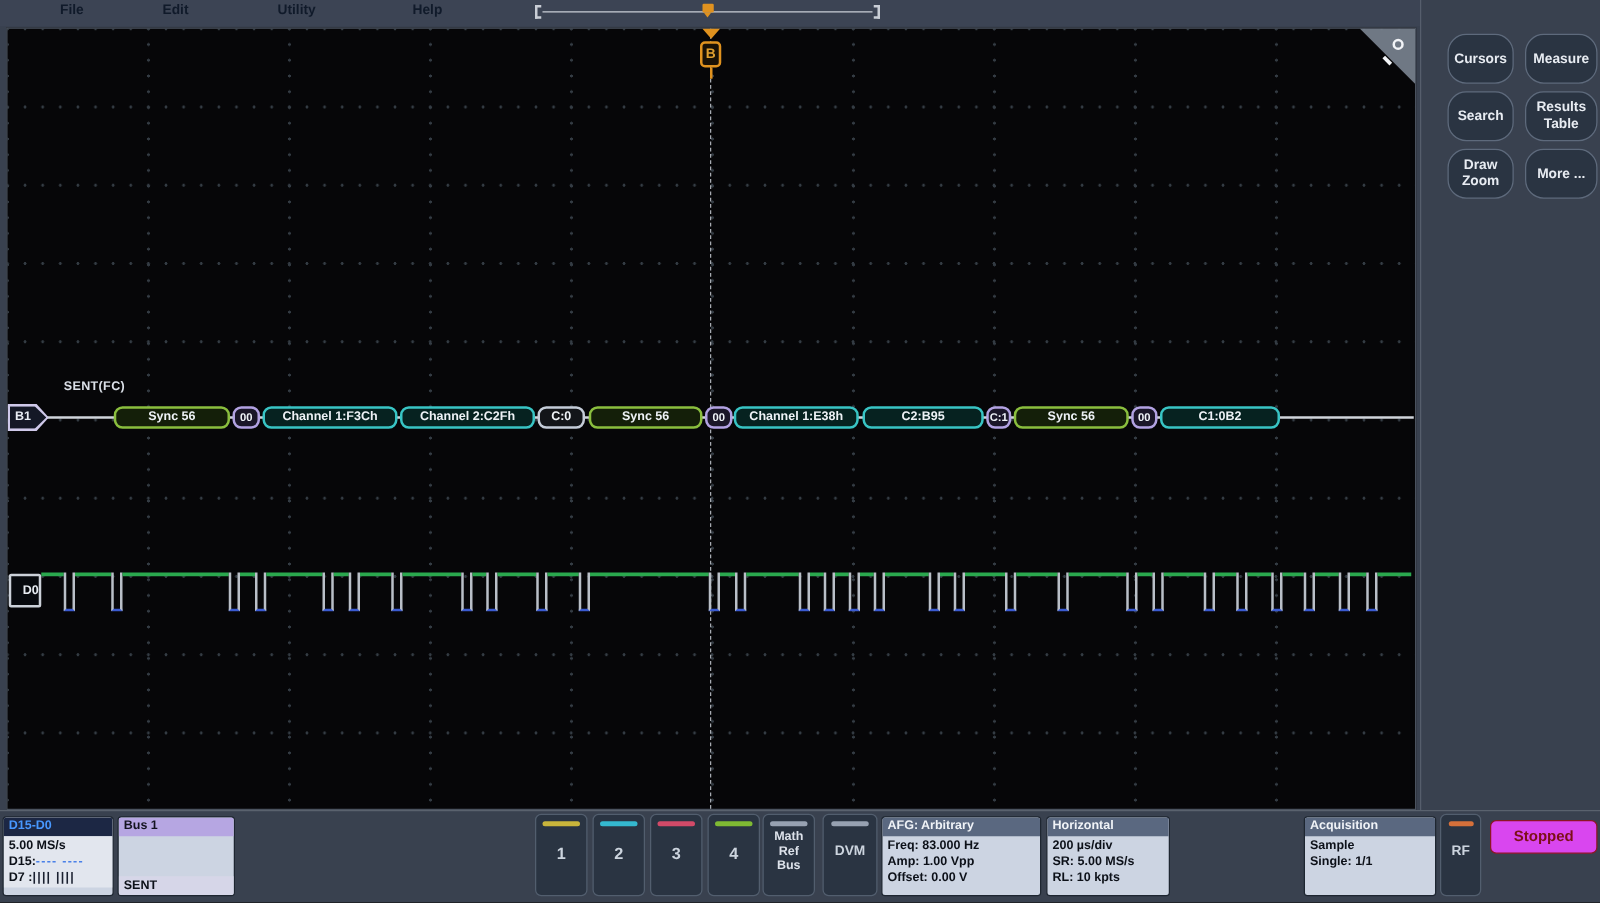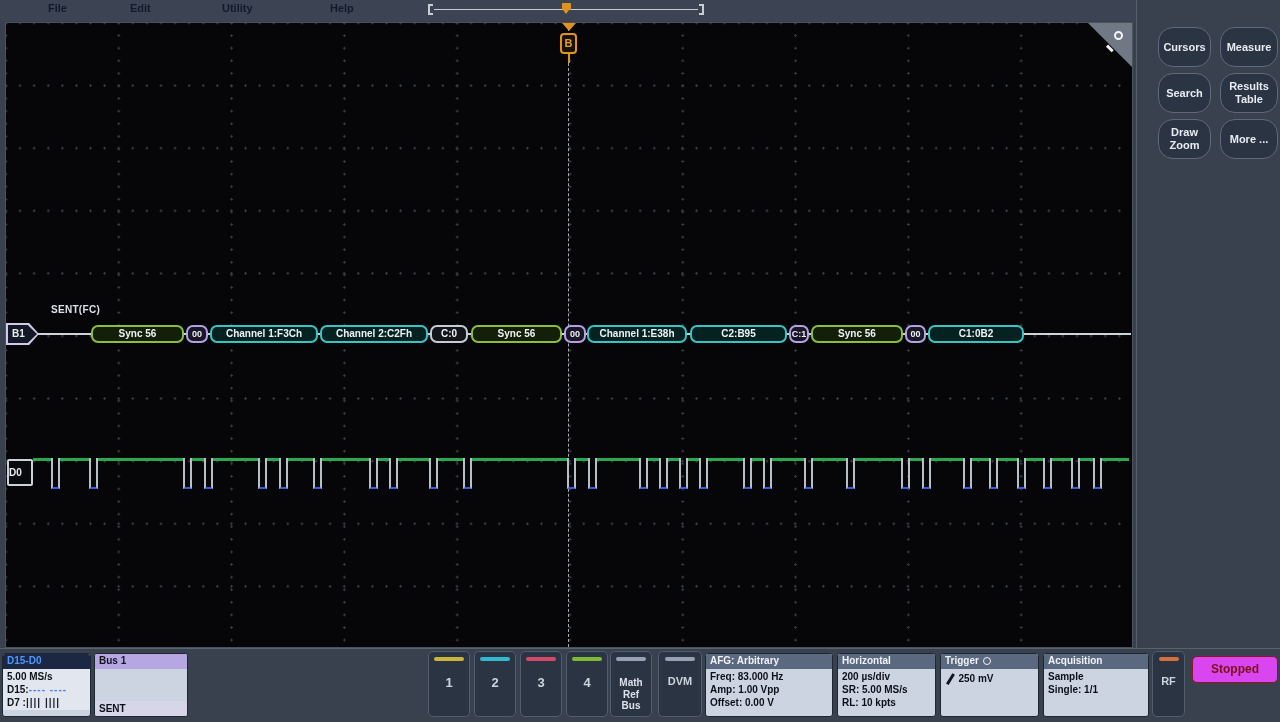--- a/index.html
+++ b/index.html
@@ -51,21 +51,21 @@
   .bus-arrow-outer { position:absolute; left:0px; top:300px; width:33px; height:22px; background:#cfc9ea;
     clip-path:polygon(0 0, 70% 0, 100% 50%, 70% 100%, 0 100%); }
   .bus-arrow-inner { position:absolute; left:2px; top:2px; width:29px; height:18px; background:#141826;
     clip-path:polygon(0 0, 68% 0, 100% 50%, 68% 100%, 0 100%); color:#e8ecf4; font-size:10px; font-weight:bold;
     line-height:18px; padding-left:4px; }
   .packet { position:absolute; top:302px; height:18px; border-radius:7px; border:2px solid; color:#eef2f6;
     font-size:10px; font-weight:bold; text-align:center; line-height:14px; white-space:nowrap; overflow:hidden; }
 
   
   .d0-label { position:absolute; left:1px; top:436px; width:26px; height:27px; border:2px solid #ccd1d9;
-    border-radius:2px; background:#07090d; color:#e8ecf2; font-size:10px; font-weight:bold; text-align:left; line-height:23px; }
+    border-radius:2px; background:#07090d; color:#e8ecf2; font-size:10px; font-weight:bold; text-align:right; line-height:23px; }
   #d0-wave { position:absolute; left:0; top:435px; width:1128px; height:34px; }
   .hseg { position:absolute; top:0; height:2.5px; }
   .pulse { position:absolute; top:0; height:31px; border-left:2px solid; border-right:2px solid; border-bottom:2.5px solid; }
 
   .dots-handle { position:absolute; left:1140px; top:332px; width:4px; }
   .dots-handle i { display:block; width:3.5px; height:3.5px; border-radius:50%; background:#dfe3e9; margin:0 0 3.5px 0; }
 
   
   .right-panel { position:absolute; left:1136px; top:0; width:144px; height:648px; background:#39414f; border-left:1px solid #565e6c; }
   .rp-grid { display:grid; grid-template-columns:53px 58px; grid-auto-rows:40px; column-gap:9px; row-gap:6px; margin:27px 0 0 21px; }
@@ -78,21 +78,21 @@
   .tile-header { height:15px; font-size:10px; font-weight:bold; padding:1px 4px 0 4px; white-space:nowrap; }
   .tile-body { font-size:10px; font-weight:bold; color:#0c1018; padding:1px 4px; line-height:1.3; white-space:nowrap; }
   .hdr-slate { background:#5a6880; color:#f0f3f7; }
   .hdr-navy { background:#1c2744; color:#4898ff; }
   .hdr-lav { background:#b6a6e2; color:#141420; }
   .body-light { background:#e2e6ee; }
   .body-lav { background:#d6d6e8; }
   .ch-btn { position:absolute; top:2px; width:42px; height:66px; background:#2a3442; border:1px solid #525e6e; border-radius:5px; text-align:center; cursor:default; }
   .ch-bar { width:30px; height:4px; border-radius:2px; margin:5px auto 0 auto; }
   .ch-num { color:#ccd4de; font-size:13px; font-weight:bold; margin-top:14px; }
-  .multi-line { color:#dde2ea; font-size:10px; font-weight:bold; line-height:1.15; margin-top:16px; }
+  .multi-line { color:#dde2ea; font-size:10px; font-weight:bold; line-height:1.15; margin-top:3px; }
   .trig-body { display:flex; align-items:center; gap:7px; padding:3px 4px; }
   .slope-icon { display:inline-block; width:2.5px; height:12px; background:#10141c; transform:rotate(32deg); margin-left:4px; }
   .trig-src-icon { display:inline-block; width:8px; height:8px; border:1.6px solid #f0f3f7; border-radius:50%; margin-left:4px; vertical-align:-1px; }
   .stopped-btn { position:absolute; left:1192px; top:7px; width:86px; height:27px; background:#d946ef; border:1px solid #8c1624;
     border-radius:5px; color:#7c1018; font-size:12px; font-weight:bold; text-align:center; line-height:25px; cursor:default; }
   .blue-dashes { color:#4a80e8; letter-spacing:1px; }
   .dark-ticks { color:#1a2030; letter-spacing:1px; }
 </style>
 </head>
 <body>
@@ -290,29 +290,20 @@
 
     <div class="info-tile" style="left:837px; width:99px;">
       <div class="tile-header hdr-slate">Horizontal</div>
       <div class="tile-body">
           <div>200 µs/div</div>
           <div>SR: 5.00 MS/s</div>
           <div>RL: 10 kpts</div>
         </div>
     </div>
 
-    <div class="info-tile" style="left:940px; width:99px;">
-      <div class="tile-header hdr-slate">
-        <span>Trigger</span><span class="trig-src-icon"></span>
-      </div>
-      <div class="tile-body trig-body">
-        <span class="slope-icon"></span>
-        <span>250 mV</span>
-      </div>
-    </div>
 
     <div class="info-tile" style="left:1043px; width:106px;">
       <div class="tile-header hdr-slate">Acquisition</div>
       <div class="tile-body">
           <div>Sample</div>
           <div>Single: 1/1</div>
         </div>
     </div>
 
     <div class="ch-btn" style="left:1152px; width:33px;">

